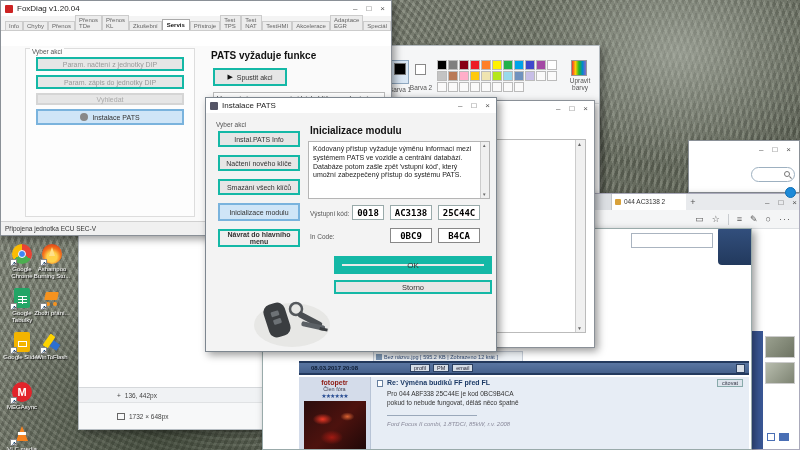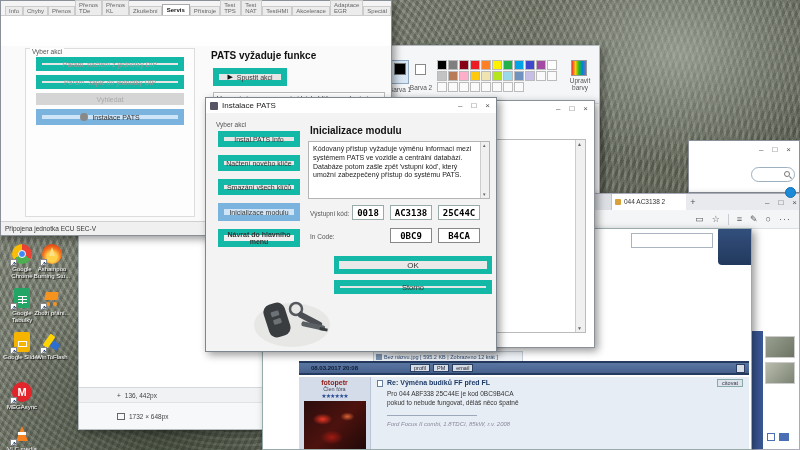--- a/index.html
+++ b/index.html
@@ -9,21 +9,21 @@
       radial-gradient(220px 160px at 85% 12%, rgba(190,195,185,.55), rgba(0,0,0,0) 70%),
       radial-gradient(260px 200px at 20% 95%, rgba(30,40,25,.55), rgba(0,0,0,0) 70%),
       repeating-radial-gradient(circle at 30% 40%, rgba(255,255,255,.07) 0 2px, rgba(0,0,0,.10) 3px 6px),
       repeating-linear-gradient(115deg, rgba(0,0,0,.12) 0 3px, rgba(255,255,255,.06) 3px 6px),
       linear-gradient(135deg,#8d9284 0%,#7a8071 40%,#646a5b 75%,#4d5344 100%);}
   .win{position:absolute;background:#fff;border:1px solid #8a9097;box-shadow:3px 3px 8px rgba(0,0,0,.4);}
   .tbar{display:flex;align-items:center;height:15px;padding:0 4px;font-size:8px;color:#222;background:#fff;}
   .tbar .ttl{flex:1;margin-left:4px;white-space:nowrap;overflow:hidden;}
   .wbtns{display:flex;gap:9px;font-size:8px;color:#555;margin-right:2px;}
   .min-g::before{content:"–";} .max-g::before{content:"□";} .cls-g::before{content:"×";}
-  .btn{background:#e6e6e6;border:6px solid #14b8a6;font-size:7px;color:#333;
+  .btn{background:#e6e6e6;border:2px solid #14b8a6;font-size:7px;color:#333;
        display:flex;align-items:center;justify-content:center;text-align:center;}
   .btn.sel{background:#cfe5f7;border-color:#7ab3dd;}
   .tiny{font-size:6.5px;color:#555;}
   .led{display:inline-block;width:8px;height:6px;background:#3fbf4a;border:1px solid #2c8f36;margin:0 2px;}
   .star-ico::before{content:"☆";} .lines-ico::before{content:"≡";}
   .pen-ico::before{content:"✎";} .circle-ico::before{content:"○";}
   .dots-ico::before{content:"···";letter-spacing:1px;} .rect-ico::before{content:"▭";}
   .uparr::before{content:"▲";} .dnarr::before{content:"▼";}
   .icon-cell{position:absolute;width:40px;text-align:center;color:#fff;font-size:6px;
              text-shadow:1px 1px 1px #000;line-height:1.1;}
@@ -270,20 +270,29 @@
       <div style="position:absolute;left:6px;top:46px;font-size:8px;color:#222;">vozidlu</div>
       <div style="position:absolute;left:6px;top:74px;font-size:8px;color:#222;">možné provést</div>
       <div style="position:absolute;right:0;top:0;bottom:0;width:10px;background:#f0f0f0;border-left:1px solid #ccc;">
         <span class="uparr" style="position:absolute;top:1px;left:1px;font-size:5px;color:#666;"></span>
         <span class="dnarr" style="position:absolute;bottom:1px;left:1px;font-size:5px;color:#666;"></span>
       </div>
     </div>
   </div>
 
   <div class="win" style="left:0px;top:0px;width:392px;height:236px;z-index:50;">
+    <div class="tbar">
+      <span style="width:8px;height:8px;background:#c22;border-radius:1px;display:inline-block;"></span>
+      <span class="ttl">FoxDiag v1.20.04</span>
+      <div class="wbtns">
+        <span class="min-g"></span>
+          <span class="max-g"></span>
+          <span class="cls-g"></span>
+      </div>
+    </div>
     <div style="display:flex;height:15px;align-items:flex-end;padding-left:4px;background:#f4f4f4;border-bottom:1px solid #ccc;">
       <span class="tab" style="font-size:6px;color:#666;border:1px solid #ccc;border-bottom:none;padding:1px 3px;background:#ececec;">Info</span>
       <span style="font-size:6px;color:#666;border:1px solid #ccc;border-bottom:none;padding:1px 3px;background:#ececec;">Chyby</span>
       <span style="font-size:6px;color:#666;border:1px solid #ccc;border-bottom:none;padding:1px 3px;background:#ececec;">Přenos</span>
       <span style="font-size:6px;color:#666;border:1px solid #ccc;border-bottom:none;padding:1px 3px;background:#ececec;">Přenos TDe</span>
       <span style="font-size:6px;color:#666;border:1px solid #ccc;border-bottom:none;padding:1px 3px;background:#ececec;">Přenos KL</span>
       <span style="font-size:6px;color:#666;border:1px solid #ccc;border-bottom:none;padding:1px 3px;background:#ececec;">Zkušební</span>
       <span style="font-size:6px;color:#111;font-weight:bold;border:1px solid #aaa;border-bottom:none;padding:2px 4px;background:#fff;">Servis</span>
       <span style="font-size:6px;color:#666;border:1px solid #ccc;border-bottom:none;padding:1px 3px;background:#ececec;">Přístroje</span>
       <span style="font-size:6px;color:#666;border:1px solid #ccc;border-bottom:none;padding:1px 3px;background:#ececec;">Test TPS</span>
@@ -353,21 +362,21 @@
 
       <div class="tiny" style="position:absolute;left:104px;top:97px;">Výstupní kód:</div>
       <div style="position:absolute;left:146px;top:92px;width:32px;height:15px;border:1px solid #9aa;background:#fff;font-family:'DejaVu Sans Mono',monospace;font-size:9px;font-weight:bold;text-align:center;line-height:14px;">0018</div>
       <div style="position:absolute;left:184px;top:92px;width:42px;height:15px;border:1px solid #9aa;background:#fff;font-family:'DejaVu Sans Mono',monospace;font-size:9px;font-weight:bold;text-align:center;line-height:14px;">AC3138</div>
       <div style="position:absolute;left:232px;top:92px;width:42px;height:15px;border:1px solid #9aa;background:#fff;font-family:'DejaVu Sans Mono',monospace;font-size:9px;font-weight:bold;text-align:center;line-height:14px;">25C44C</div>
 
       <div class="tiny" style="position:absolute;left:104px;top:120px;">In Code:</div>
       <div style="position:absolute;left:184px;top:115px;width:42px;height:15px;border:1px solid #888;background:#fff;font-family:'DejaVu Sans Mono',monospace;font-size:9px;font-weight:bold;text-align:center;line-height:14px;">0BC9</div>
       <div style="position:absolute;left:232px;top:115px;width:42px;height:15px;border:1px solid #888;background:#fff;font-family:'DejaVu Sans Mono',monospace;font-size:9px;font-weight:bold;text-align:center;line-height:14px;">B4CA</div>
 
-      <div class="btn" style="position:absolute;left:128px;top:143px;width:158px;height:18px;border:5px solid #14b8a6;background:#e9e9e9;font-size:8px;">OK</div>
+      <div class="btn" style="position:absolute;left:128px;top:143px;width:158px;height:18px;border:8px solid #14b8a6;background:#e9e9e9;font-size:8px;">OK</div>
       <div class="btn" style="position:absolute;left:128px;top:167px;width:158px;height:14px;font-size:7.5px;">Storno</div>
 
       <div style="position:absolute;left:46px;top:178px;width:86px;height:60px;">
         <svg width="86" height="60" viewBox="0 0 86 60">
           <ellipse cx="40" cy="34" rx="38" ry="22" fill="#e7e7e5"></ellipse>
           <rect x="14" y="12" width="22" height="34" rx="8" fill="#3a3d40" transform="rotate(-18 25 29)"></rect>
           <rect x="21" y="20" width="8" height="5" rx="1" fill="#6d7276" transform="rotate(-18 25 29)"></rect>
           <rect x="21" y="28" width="8" height="5" rx="1" fill="#6d7276" transform="rotate(-18 25 29)"></rect>
           <circle cx="44" cy="18" r="6" fill="none" stroke="#55595d" stroke-width="2.5"></circle>
           <rect x="48" y="20" width="26" height="6" rx="2" fill="#4a4e52" transform="rotate(28 48 20)"></rect>

